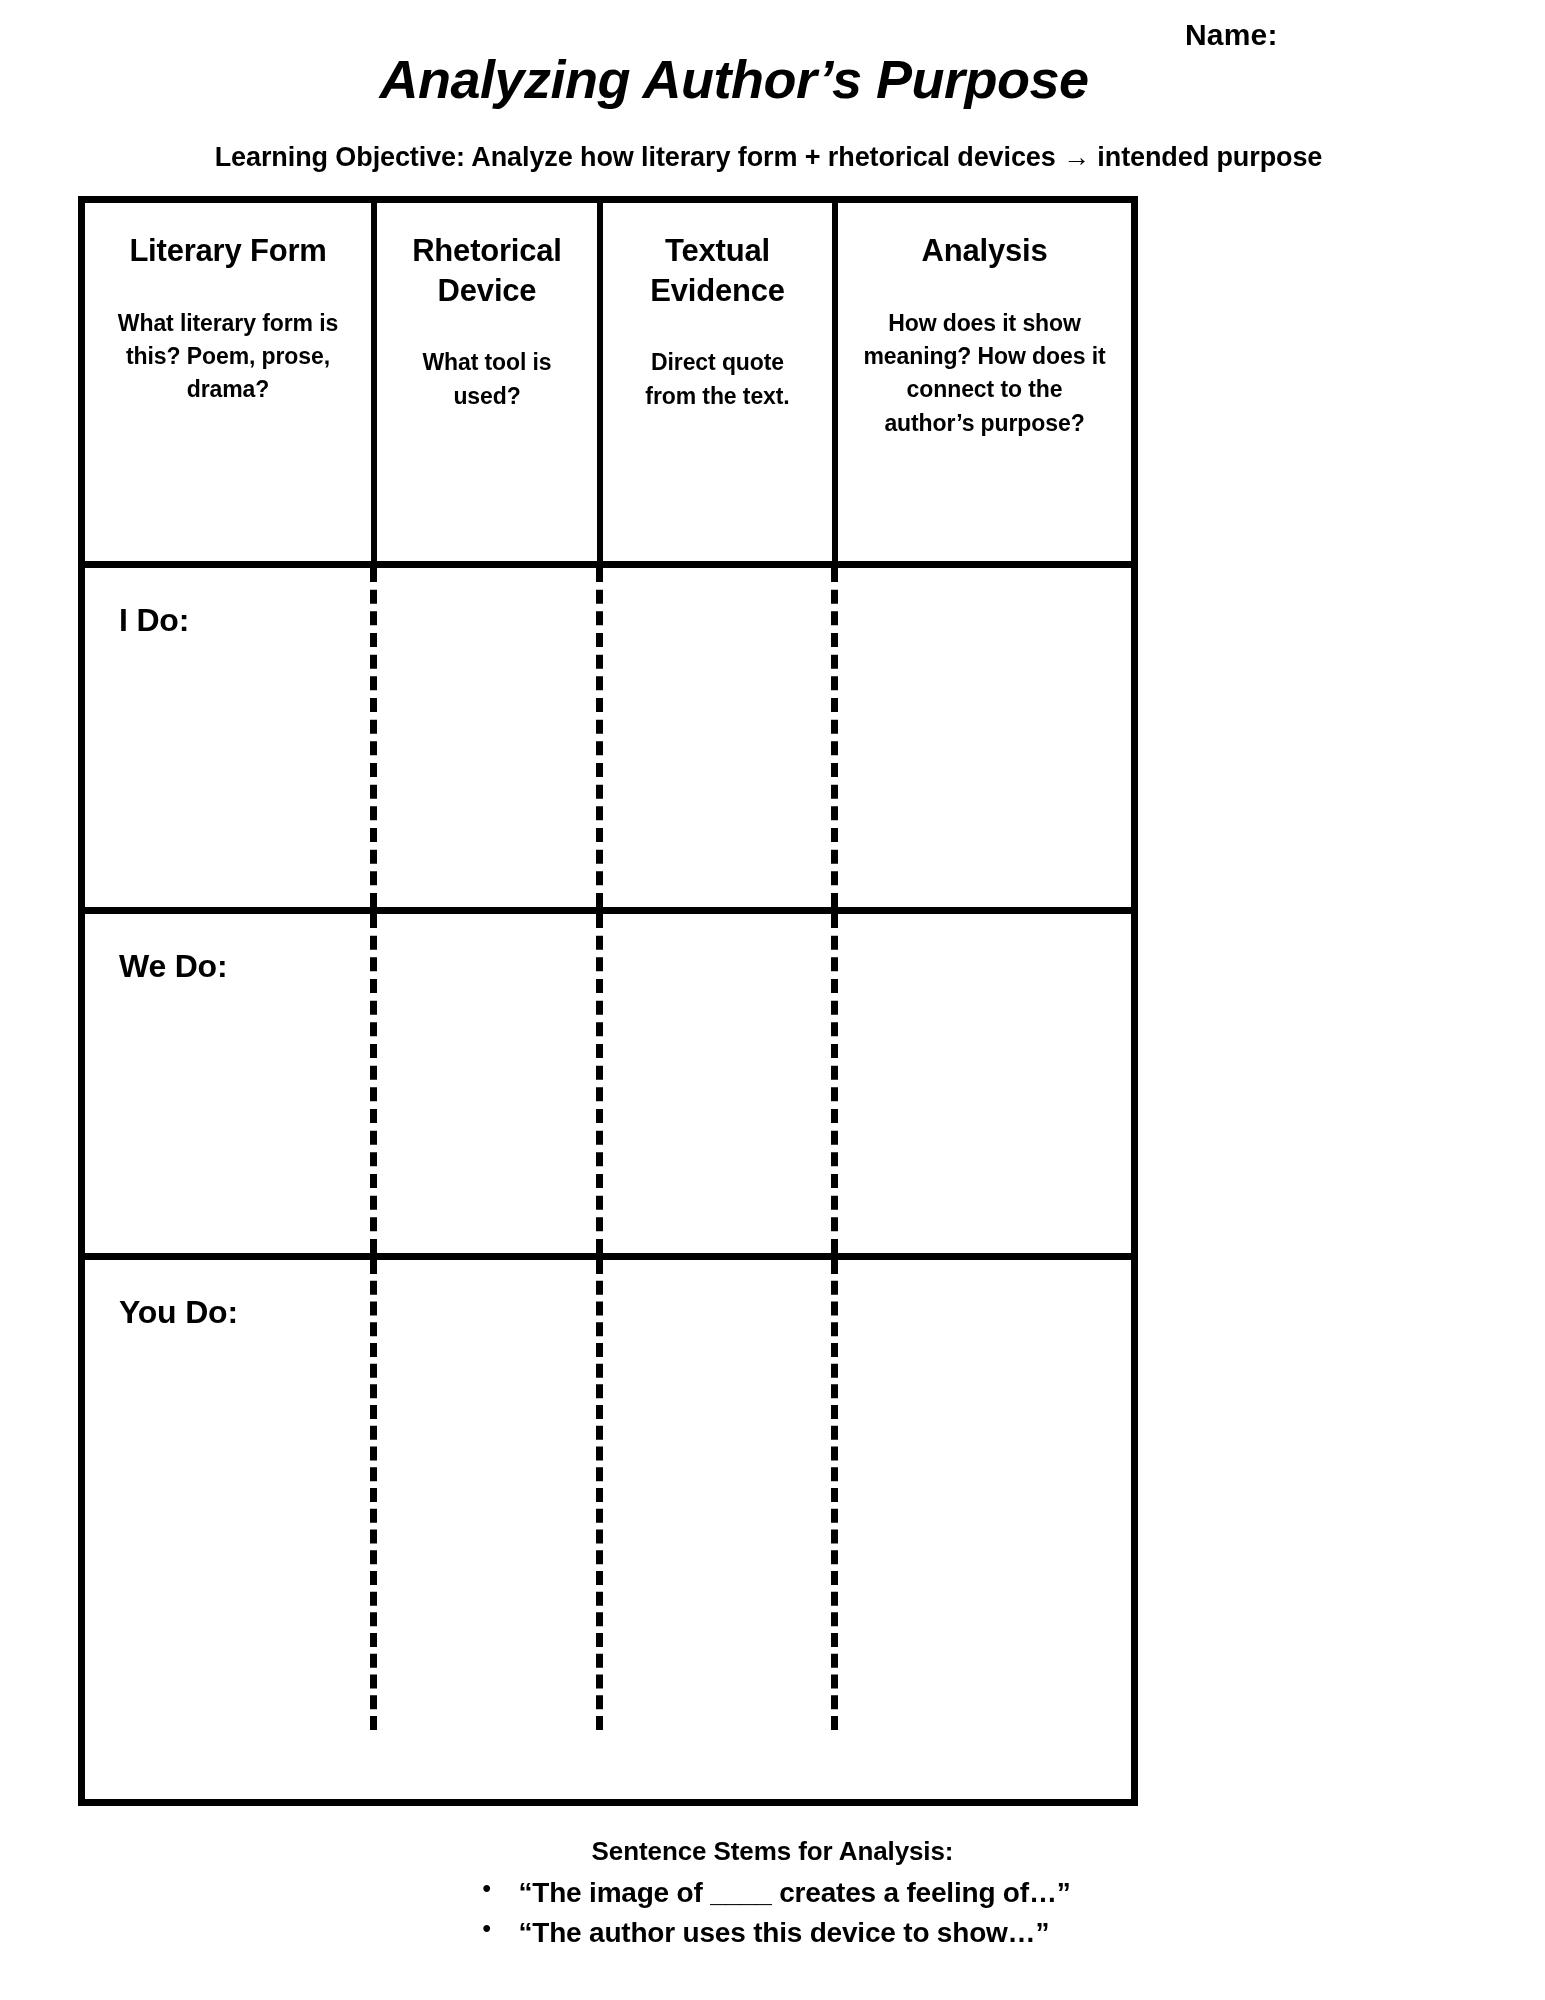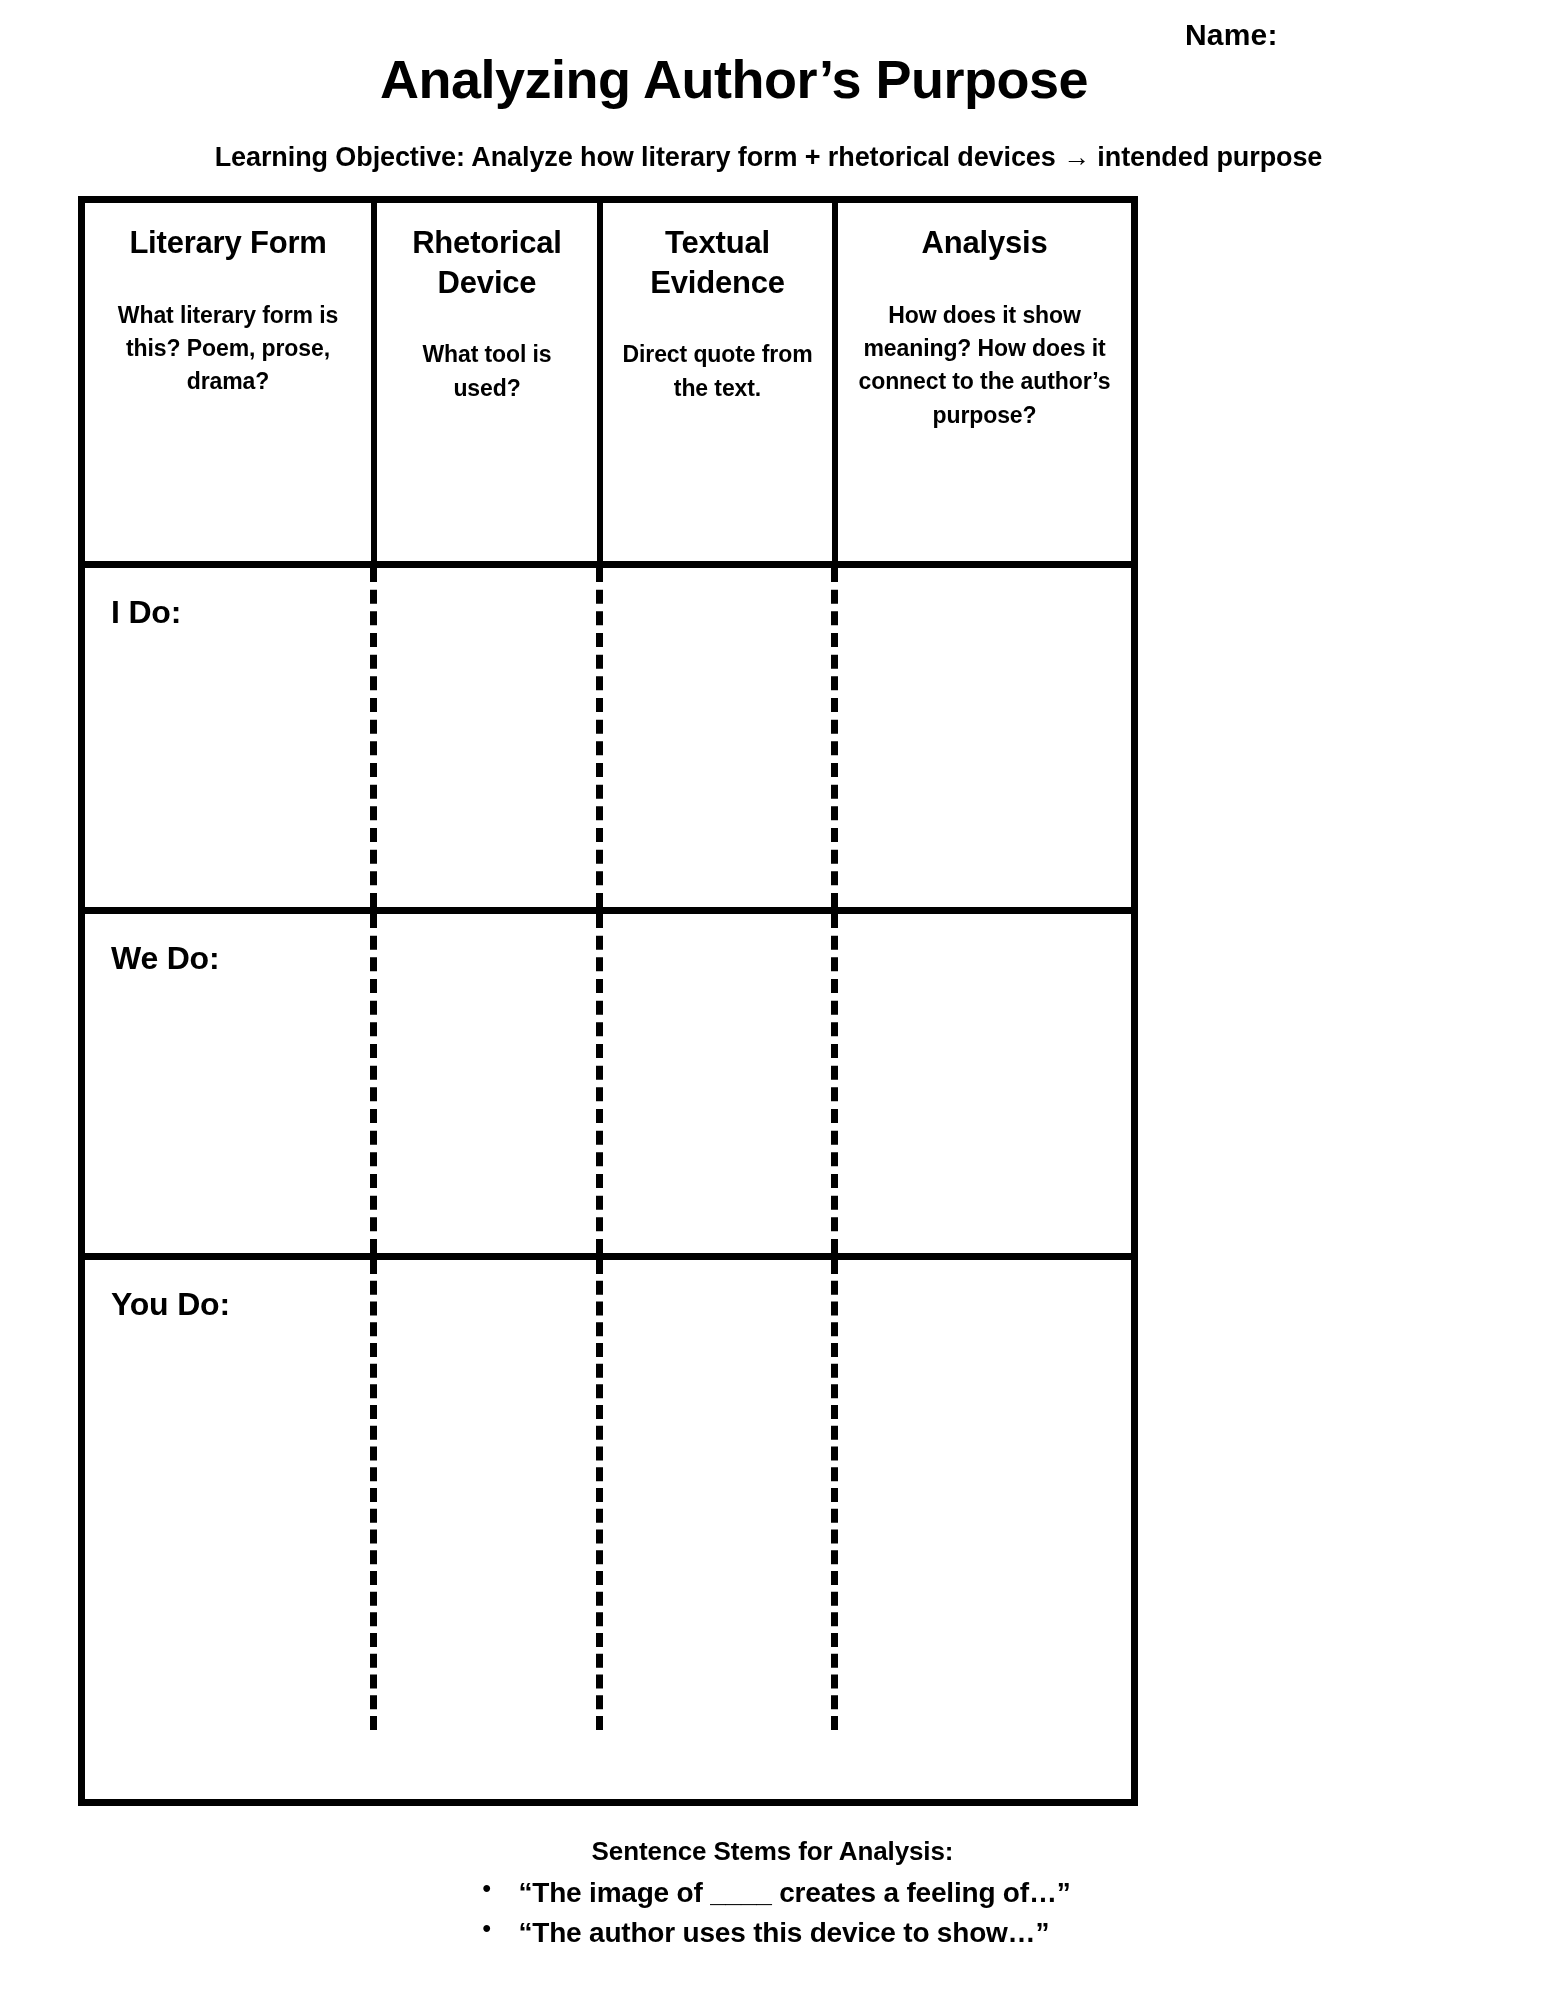--- a/index.html
+++ b/index.html
@@ -37,20 +37,21 @@
     position: absolute;
     left: 0;
     right: 12px;
     top: 48px;
     text-align: center;
     font-size: 54px;
     font-weight: 700;
     letter-spacing: -.5px;
     padding-right: 65px;
     box-sizing: border-box;
+    font-style: italic;
   }
 
   .learning-objective {
     position: absolute;
     left: 0;
     right: 8px;
     top: 142px;
     text-align: center;
     font-size: 27px;
     font-weight: 700;
@@ -84,21 +85,21 @@
     border-bottom: 7px solid #000;
   }
   .row-body.last {
     height: 470px;
     border-bottom: none;
   }
 
   .cell {
     box-sizing: border-box;
     position: relative;
-    padding: 4px;
+    padding: 12px;
   }
 
   
   .col-1 { width: 292px; }
   .col-2 { width: 226px; }
   .col-3 { width: 235px; }
   .col-4 { width: 293px; flex: 1 1 auto; }
 
   
   .row-head .col-1,

